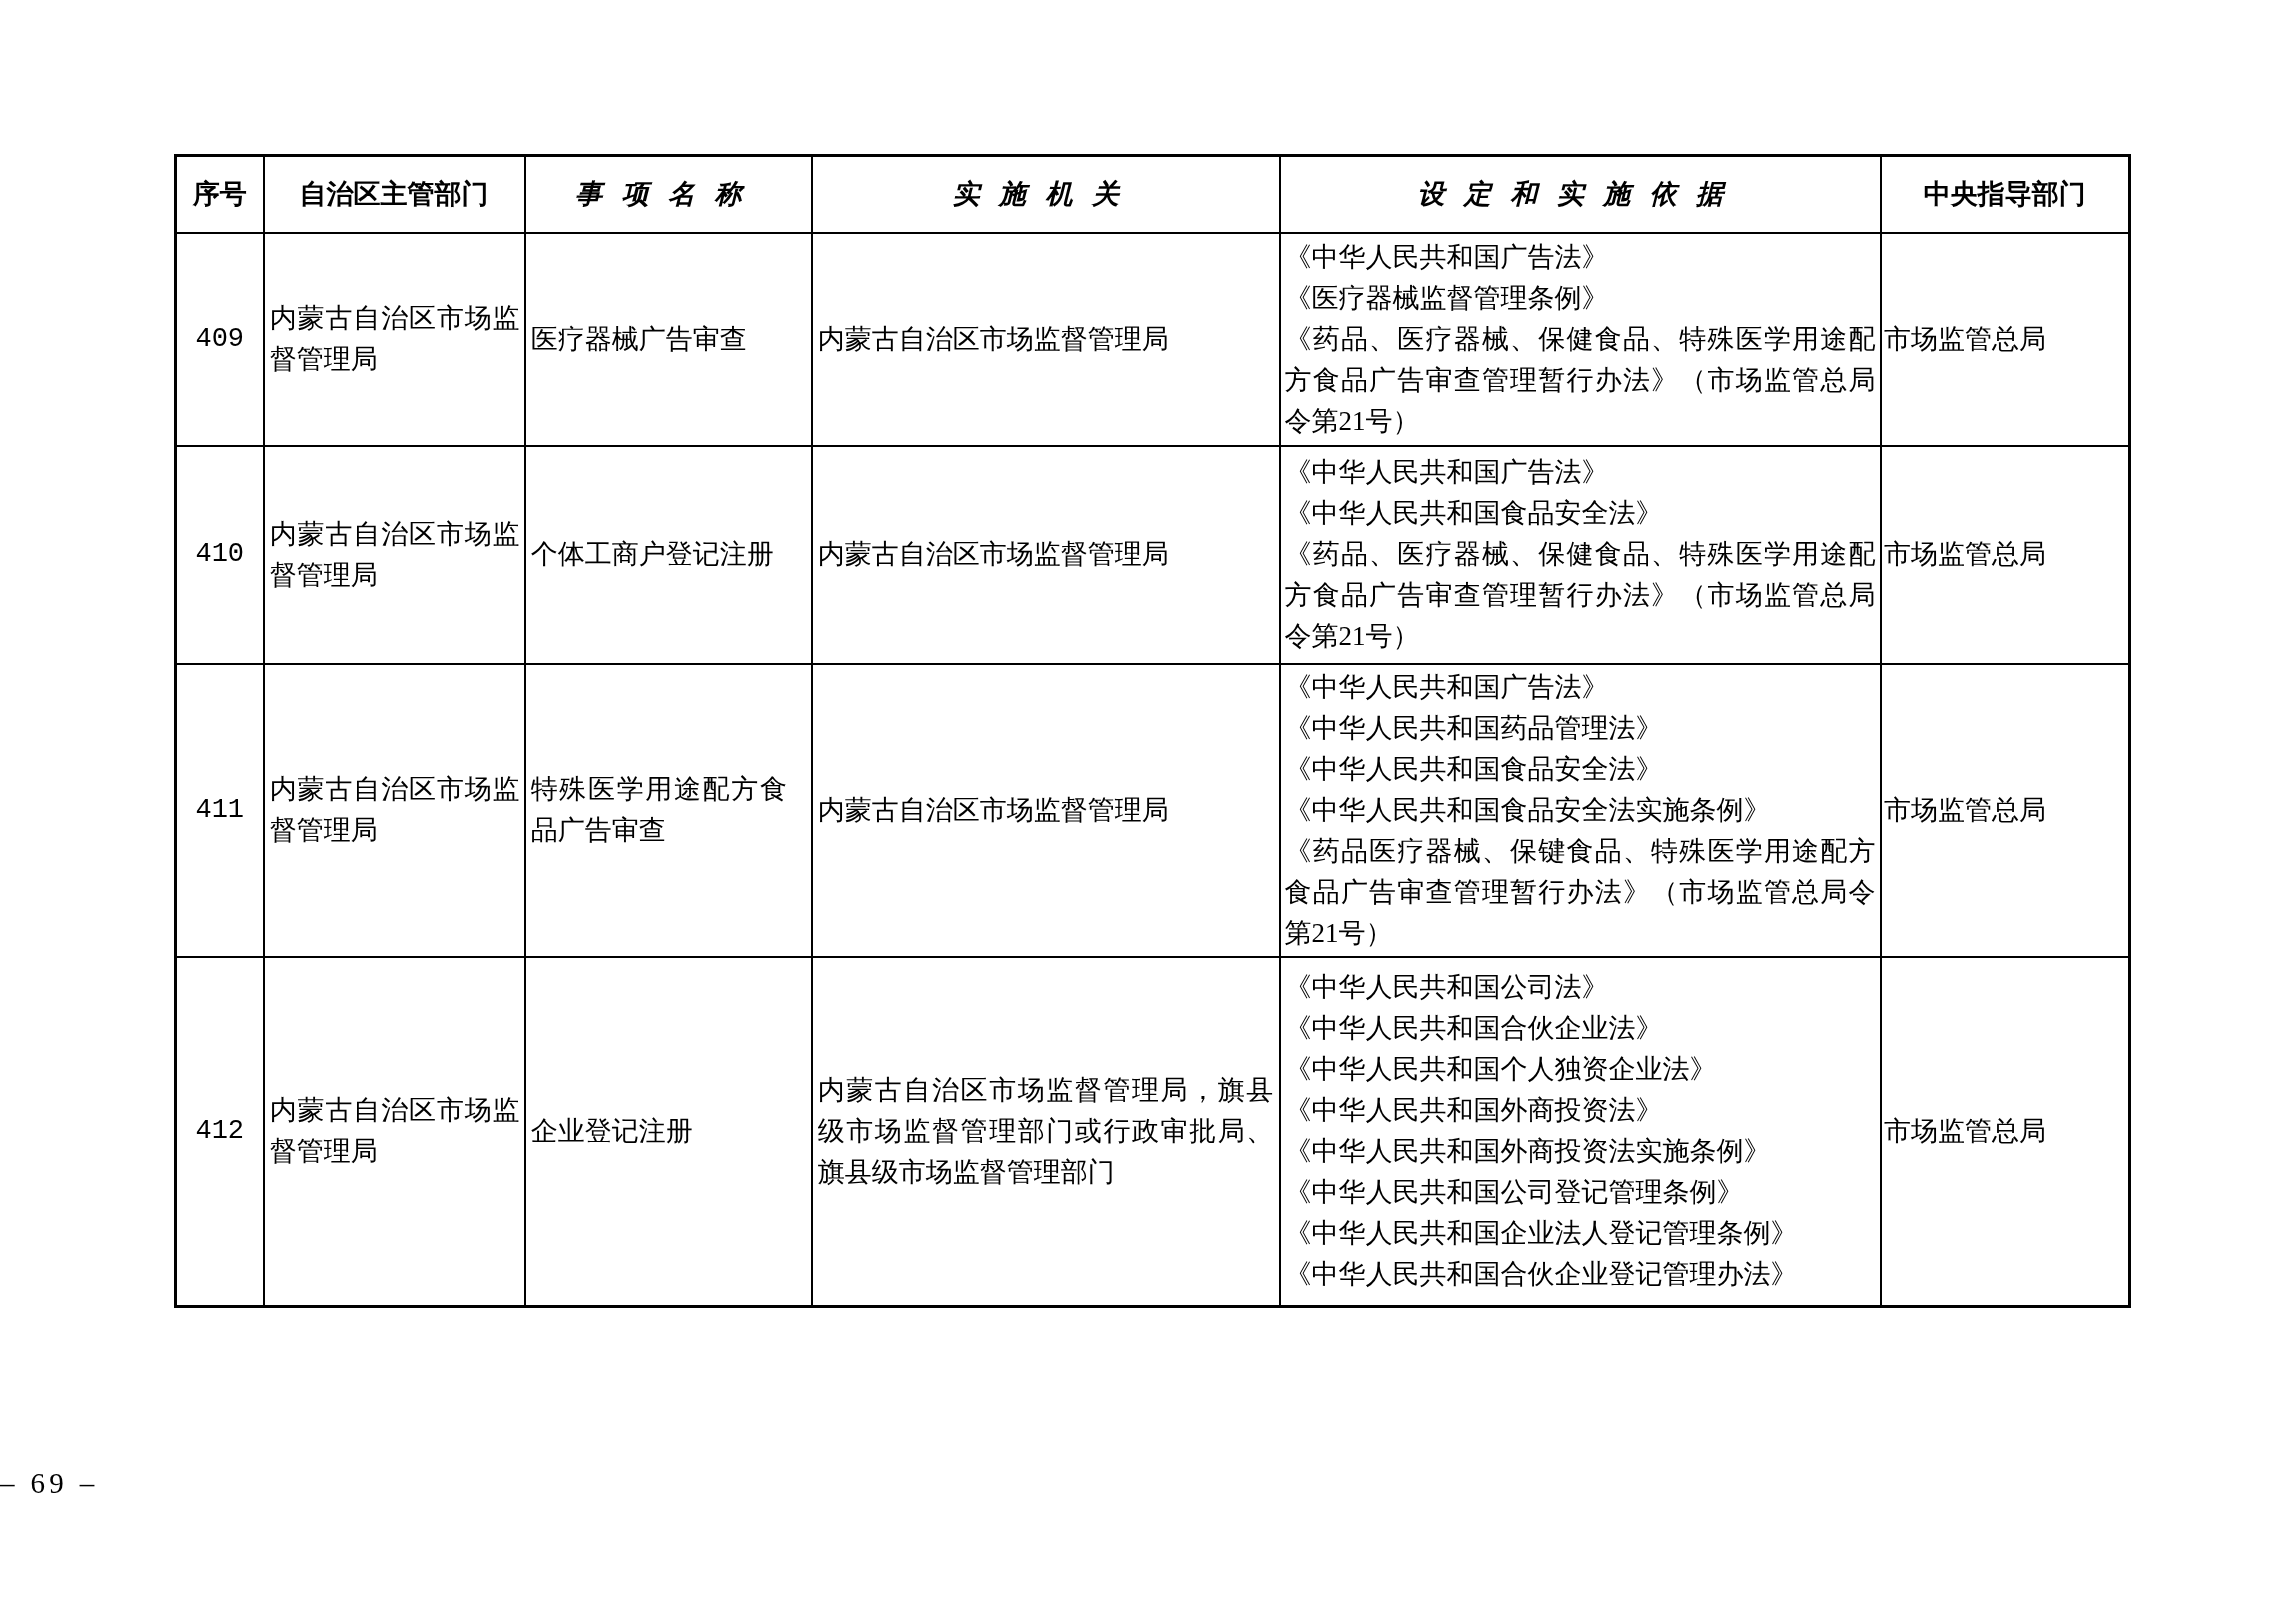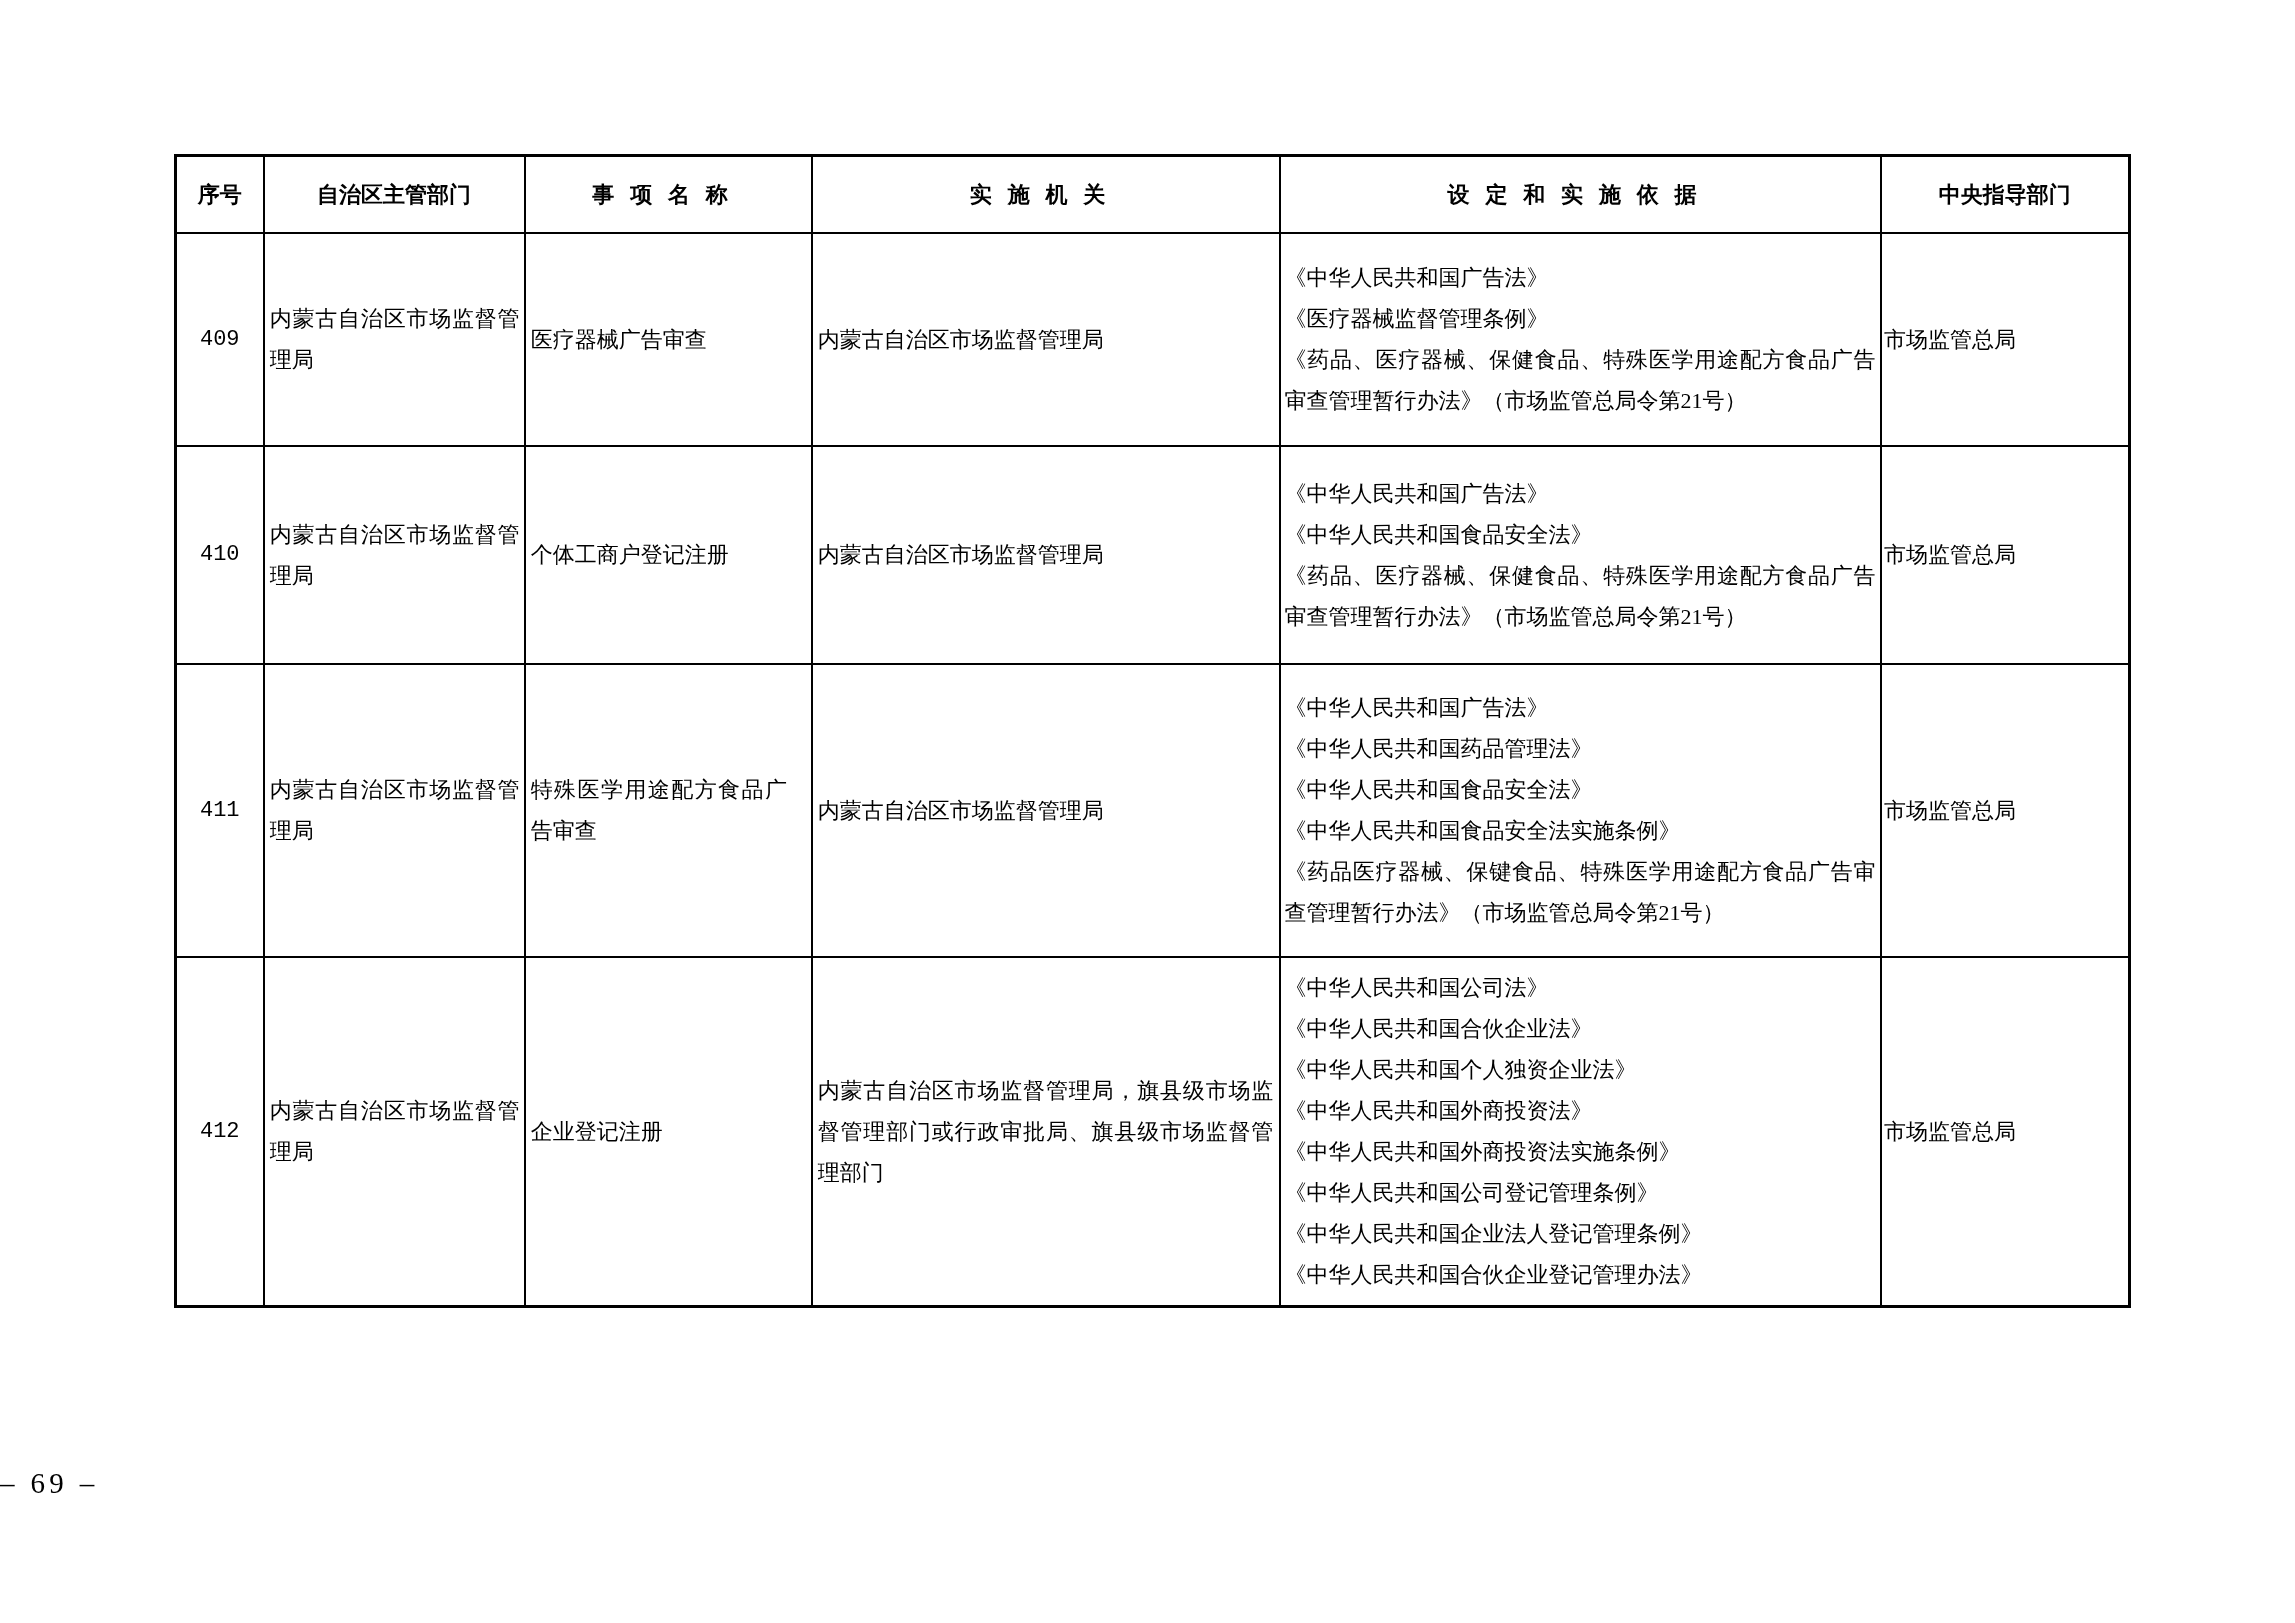--- a/index.html
+++ b/index.html
@@ -19,33 +19,34 @@
     left: 174px;
     top: 154px;
     width: 1954px;
     border-collapse: collapse;
     table-layout: fixed;
     border: 3.9px solid #000;
   }
   .doc-table th, .doc-table td {
     border: 2.6px solid #000;
     vertical-align: middle;
-    font-size: 22px;
+    font-size: 27px;
     line-height: 41px;
     overflow: hidden;
   }
   .doc-table th {
     font-family: "Liberation Sans", sans-serif;
     font-weight: 700;
     text-align: center;
     letter-spacing: 0;
     padding: 0;
   }
   .doc-table th.sp {
     letter-spacing: 0.72em;
+    font-style: italic;
   }
   td.c-no {
     text-align: center;
     font-family: Liberation Mono, monospace;
   }
   td.c-dept {
     text-align: justify;
     text-justify: inter-ideograph;
     padding: 0 3.9px 0 5.2px;
   }

